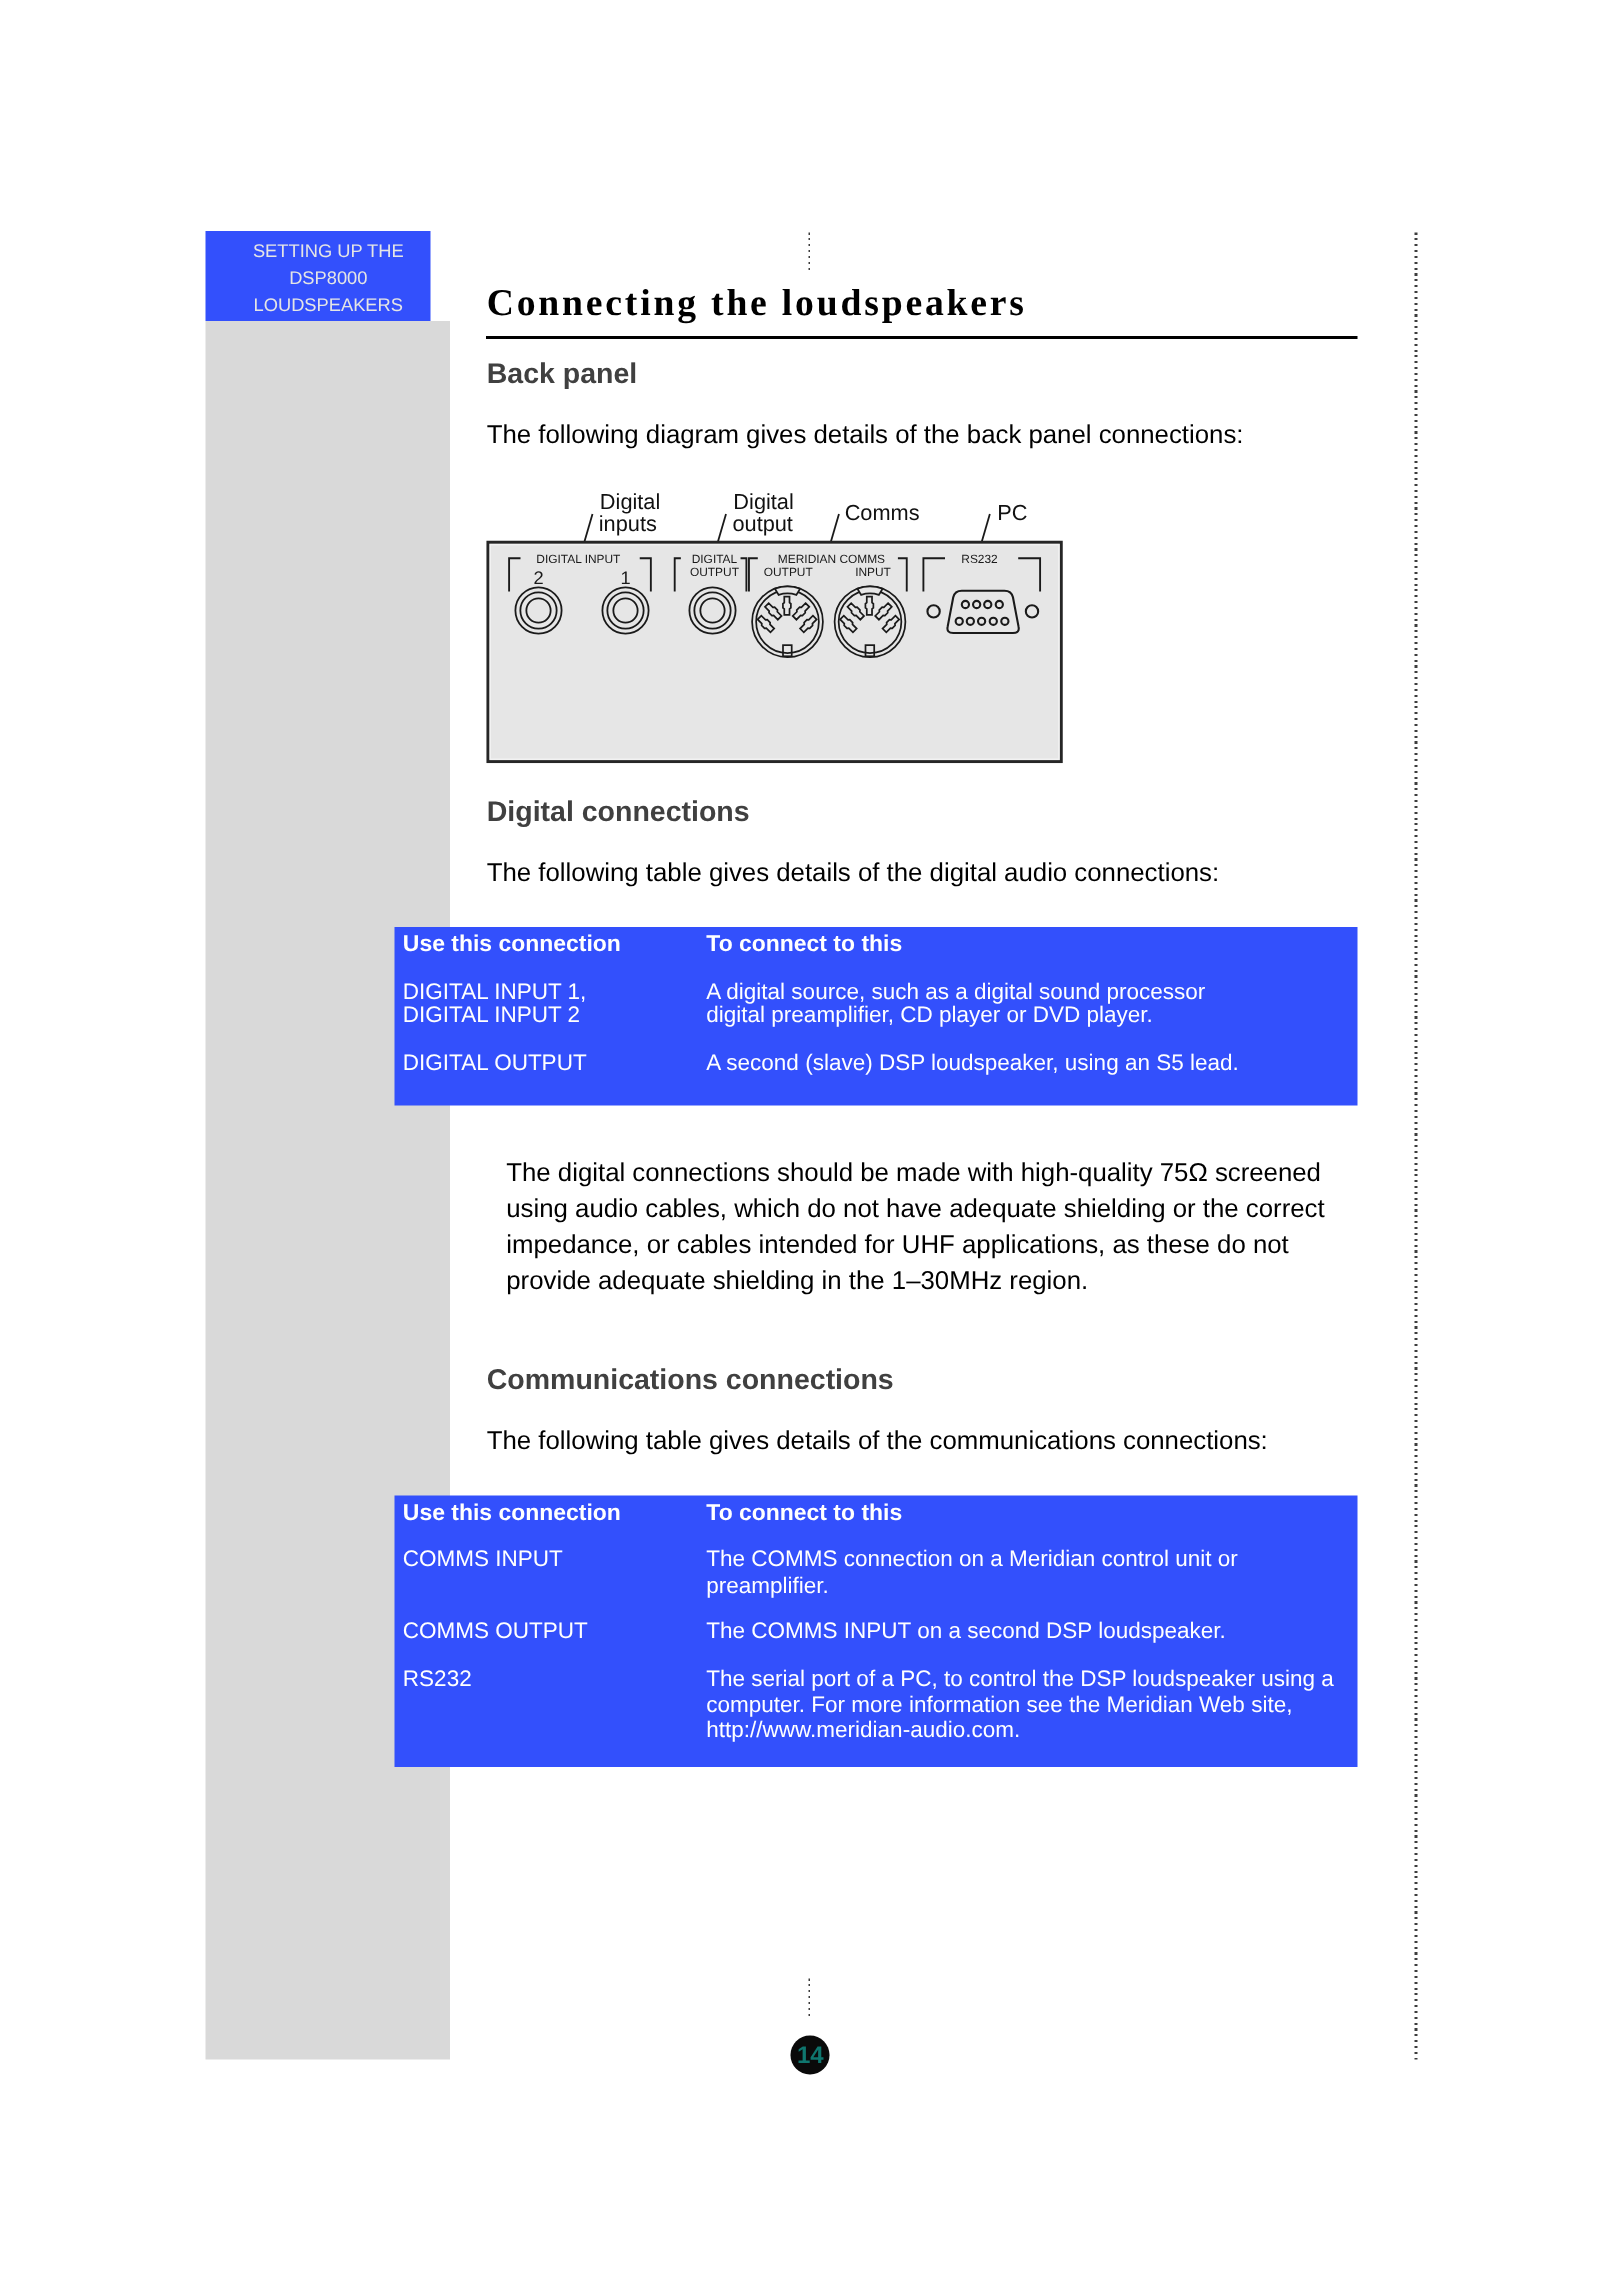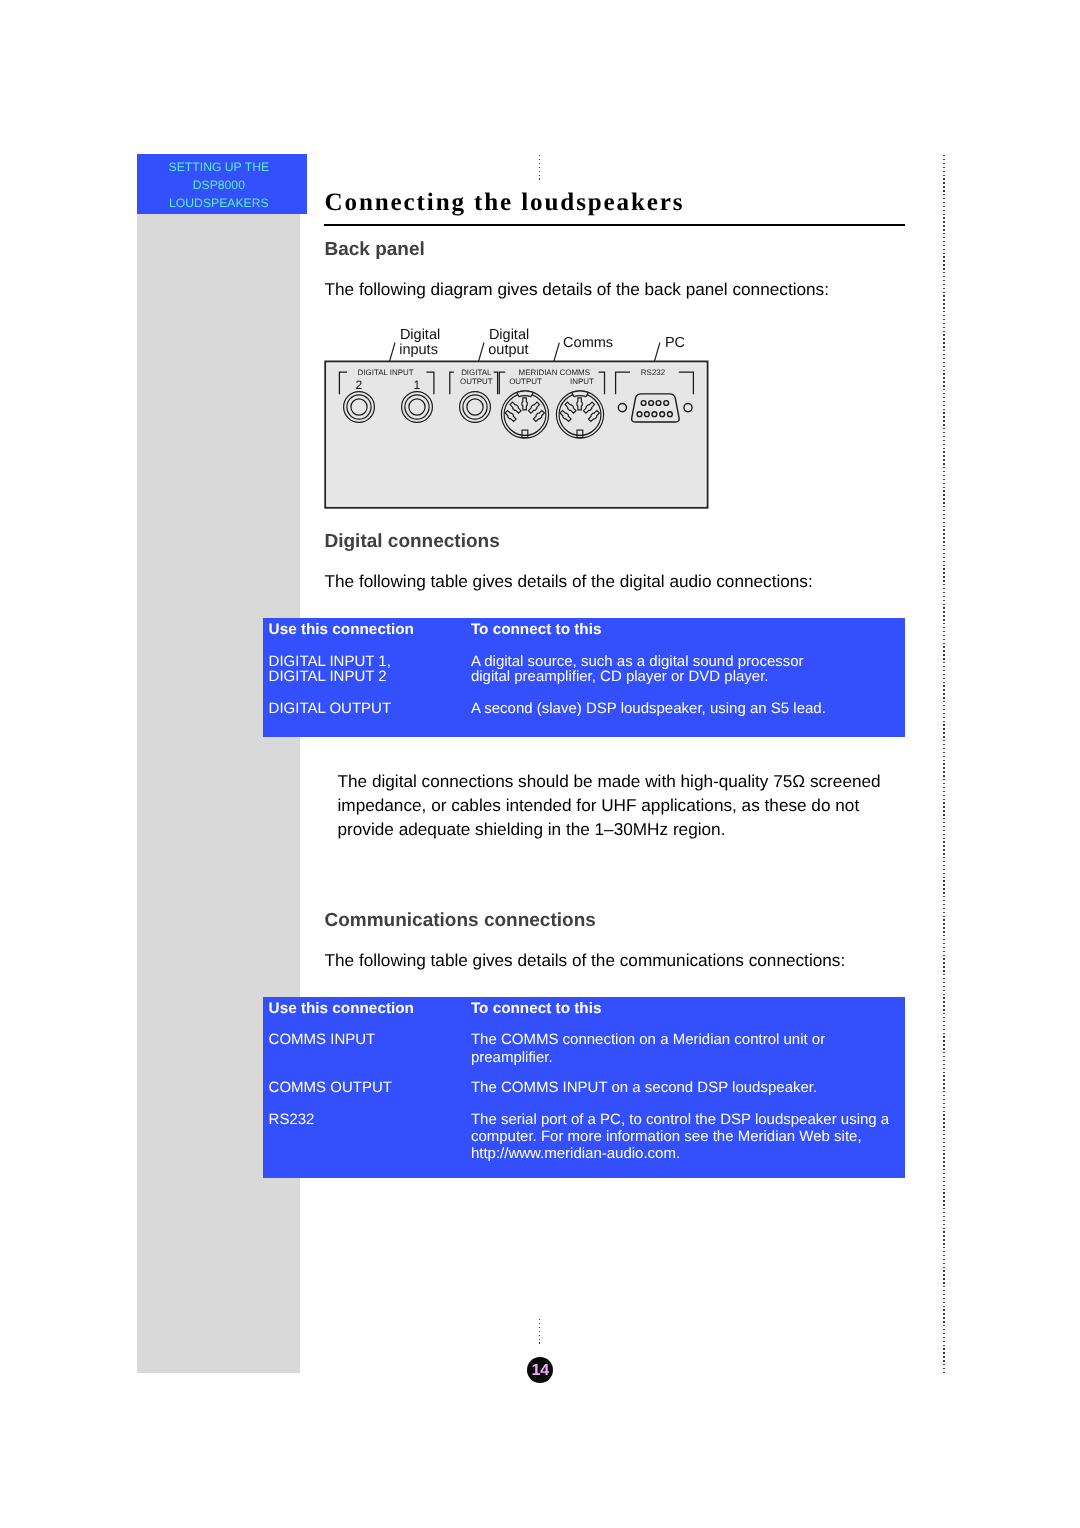--- a/index.html
+++ b/index.html
@@ -3,22 +3,22 @@
 <meta charset="utf-8">
 <title>Connecting the loudspeakers</title>
 <style>
   html,body{margin:0;padding:0;}
   *{-webkit-font-smoothing:antialiased;text-rendering:geometricPrecision;}
   body{width:1080px;height:1528px;background:#ffffff;
        font-family:"Liberation Sans",sans-serif;position:relative;overflow:hidden;}
   .page{position:absolute;left:0;top:0;width:1080px;height:1528px;}
 
   
-  .chapter-tab{position:absolute;left:137.3px;top:154.2px;width:170px;height:59.5px;
-       background:#3350FC;color:#5eead4;box-sizing:border-box;padding-left:30px;}
+  .chapter-tab{position:absolute;left:137.3px;top:154.2px;width:150px;height:59.5px;
+       background:#3350FC;color:#e5e5e5;box-sizing:border-box;padding-left:30px;}
   .chapter-tab .ln{position:absolute;left:0;width:163.1px;text-align:center;
        font-size:12.2px;line-height:0;white-space:nowrap;}
   .sidebar-grey{position:absolute;left:137.3px;top:214.2px;width:163.1px;height:1159.3px;background:#D9D9D9;}
 
   
   .dot-rule{position:absolute;width:1.55px;
        background-image:repeating-linear-gradient(to bottom,#3d3d3d 0 1.4px,rgba(0,0,0,0) 1.4px 3.9px);}
   .dot-rule-right{left:943.2px;top:154.5px;height:1218.5px;}
   .dot-rule-top{left:538.8px;top:154.5px;height:27.5px;}
   .dot-rule-bot{left:538.8px;top:1319px;height:26.5px;}
@@ -39,21 +39,21 @@
   
   .tbl{position:absolute;left:262.7px;width:642.5px;background:#3350FC;color:#fff;box-sizing:border-box;}
   .tbl .hdr{font-weight:bold;font-size:15.3px;}
   .tbl .row{font-size:15px;}
   .tbl .cell-l{position:absolute;left:5.9px;}
   .tbl .cell-r{position:absolute;left:208.2px;}
   .tbl .line{line-height:0;white-space:nowrap;}
 
   
   .page-badge{position:absolute;left:527.3px;top:1357.3px;width:25.8px;height:25.8px;border-radius:50%;
-       background:#0a0a0a;color:#f0abfc;}
+       background:#0a0a0a;color:#0f766e;}
   .page-badge span{position:absolute;left:0;width:25.8px;text-align:center;top:13.45px;
        font-size:16px;font-weight:bold;line-height:0;letter-spacing:-0.1px;}
 
   
   .diagram{position:absolute;left:324px;top:318px;width:400px;height:200px;}
   .diagram svg{display:block;}
 </style>
 </head>
 <body>
 
@@ -77,20 +77,21 @@
   <p class="intro" style="top:280.8px">The following diagram gives details of the back panel connections:</p>
 
   <h2 class="sec" style="top:530.9px">Digital connections</h2>
   <p class="intro" style="top:573px">The following table gives details of the digital audio connections:</p>
 
   <h2 class="sec" style="top:909.9px">Communications connections</h2>
   <p class="intro" style="top:952.1px">The following table gives details of the communications connections:</p>
 
   <div class="body-par">
     <div class="bl">The digital connections should be made with high-quality 75Ω screened</div>
+    <div class="bl">using audio cables, which do not have adequate shielding or the correct</div>
     <div class="bl">impedance, or cables intended for UHF applications, as these do not</div>
     <div class="bl">provide adequate shielding in the 1–30MHz region.</div>
   </div>
 
   <div class="tbl" id="tbl1" style="top:618.3px;height:118.4px">
     <div class="line hdr cell-l" style="top:11.5px">Use this connection</div>
     <div class="line hdr cell-r" style="top:11.5px">To connect to this</div>
 
     <div class="line row cell-l" style="top:43.4px">DIGITAL INPUT 1,</div>
     <div class="line row cell-l" style="top:59.2px">DIGITAL INPUT 2</div>

